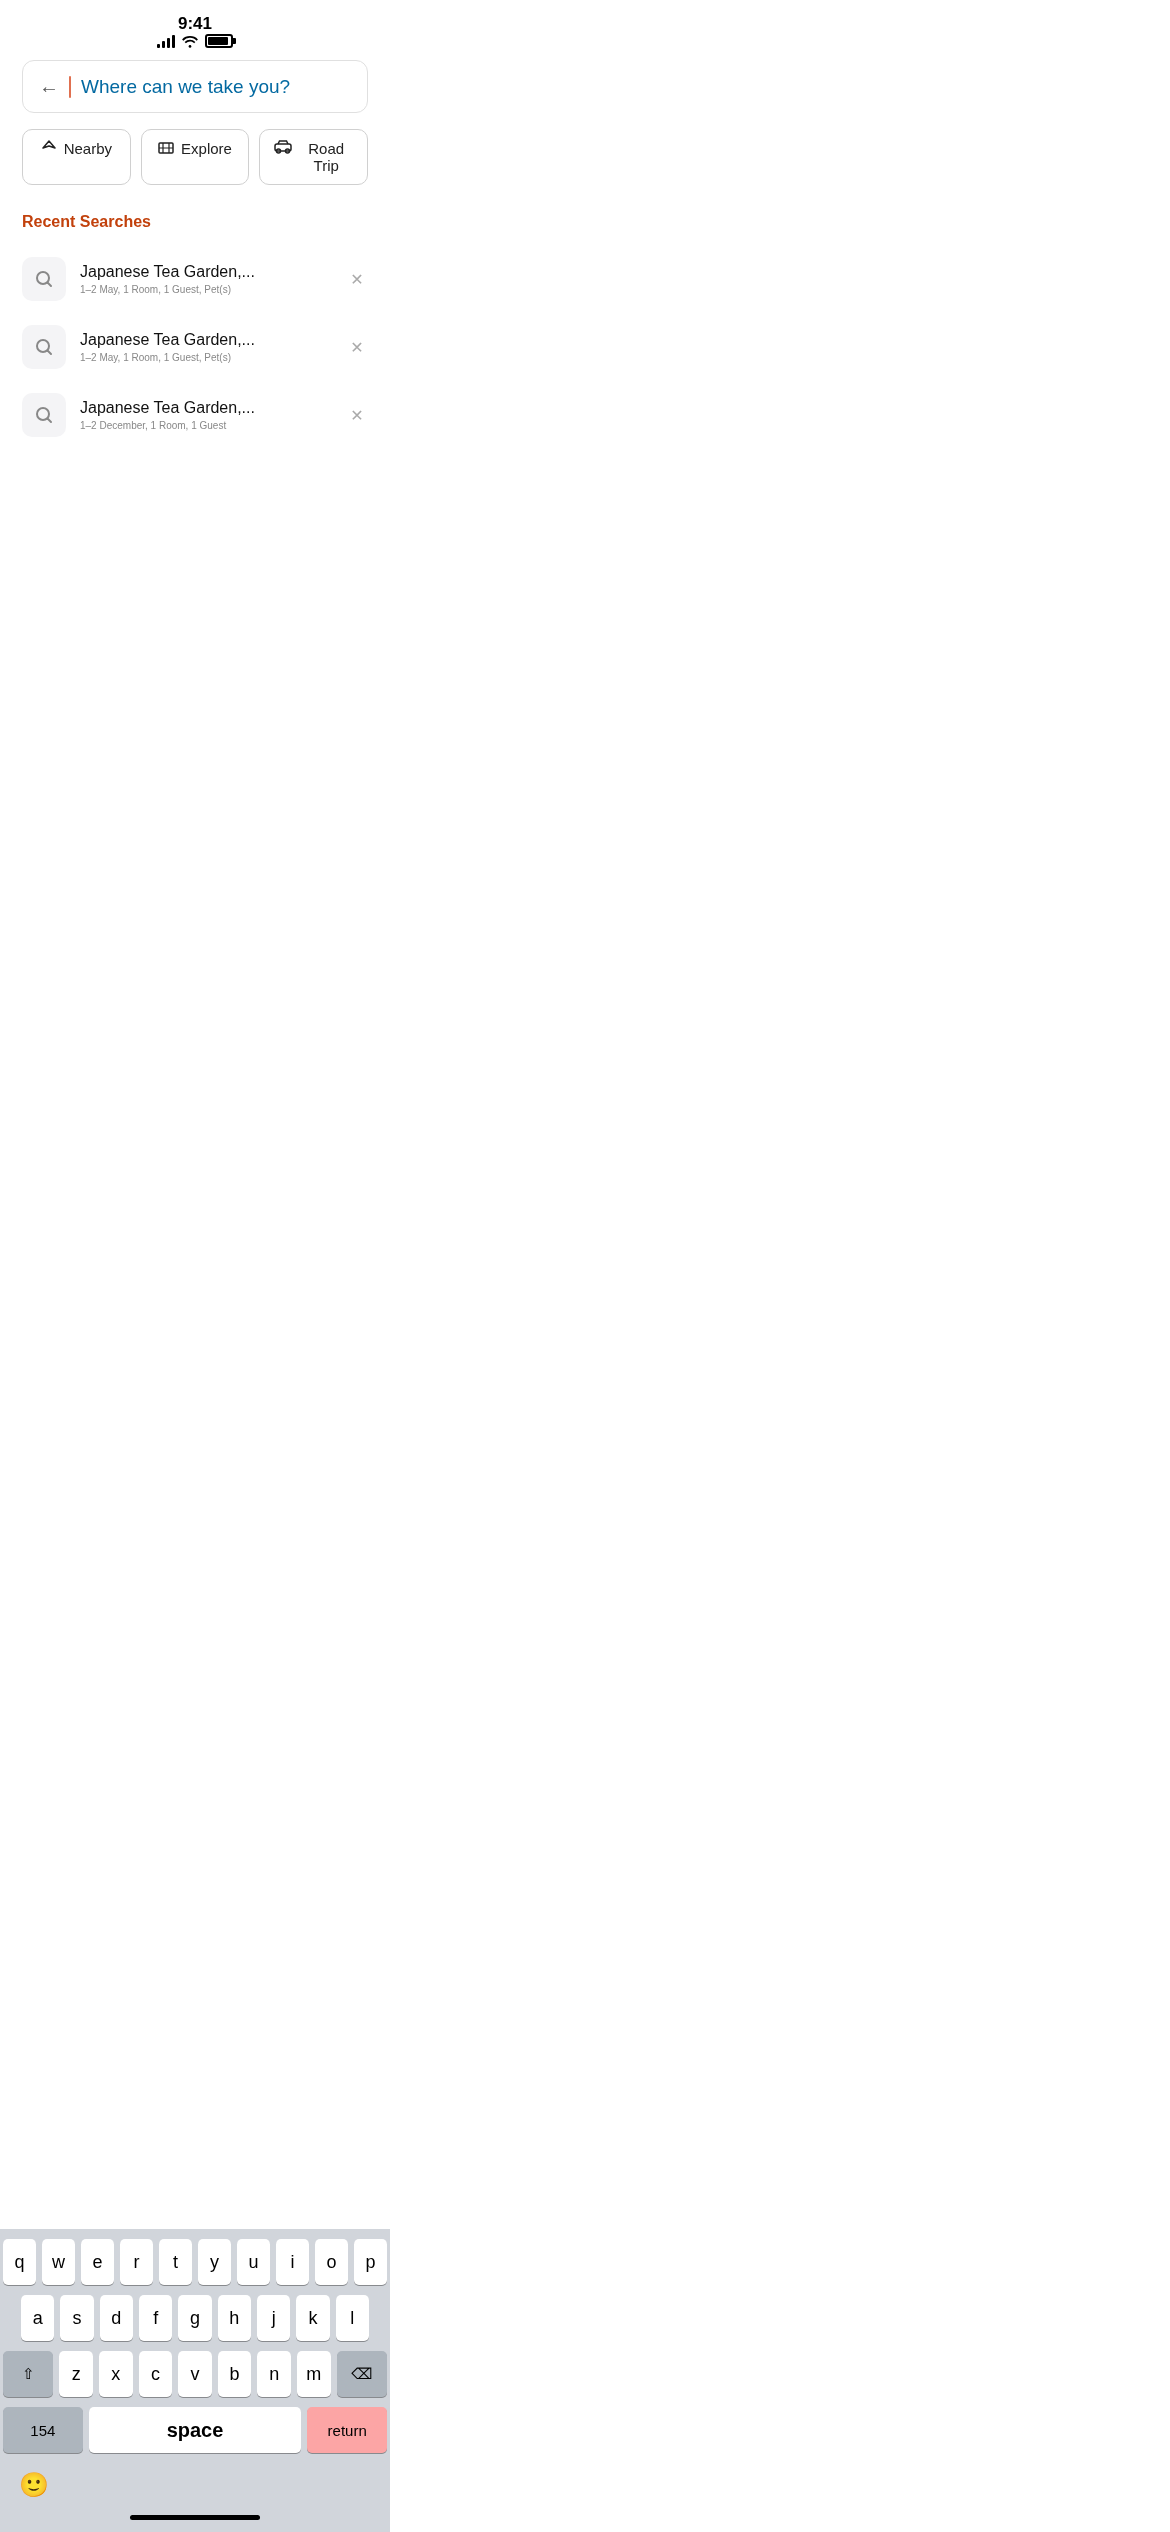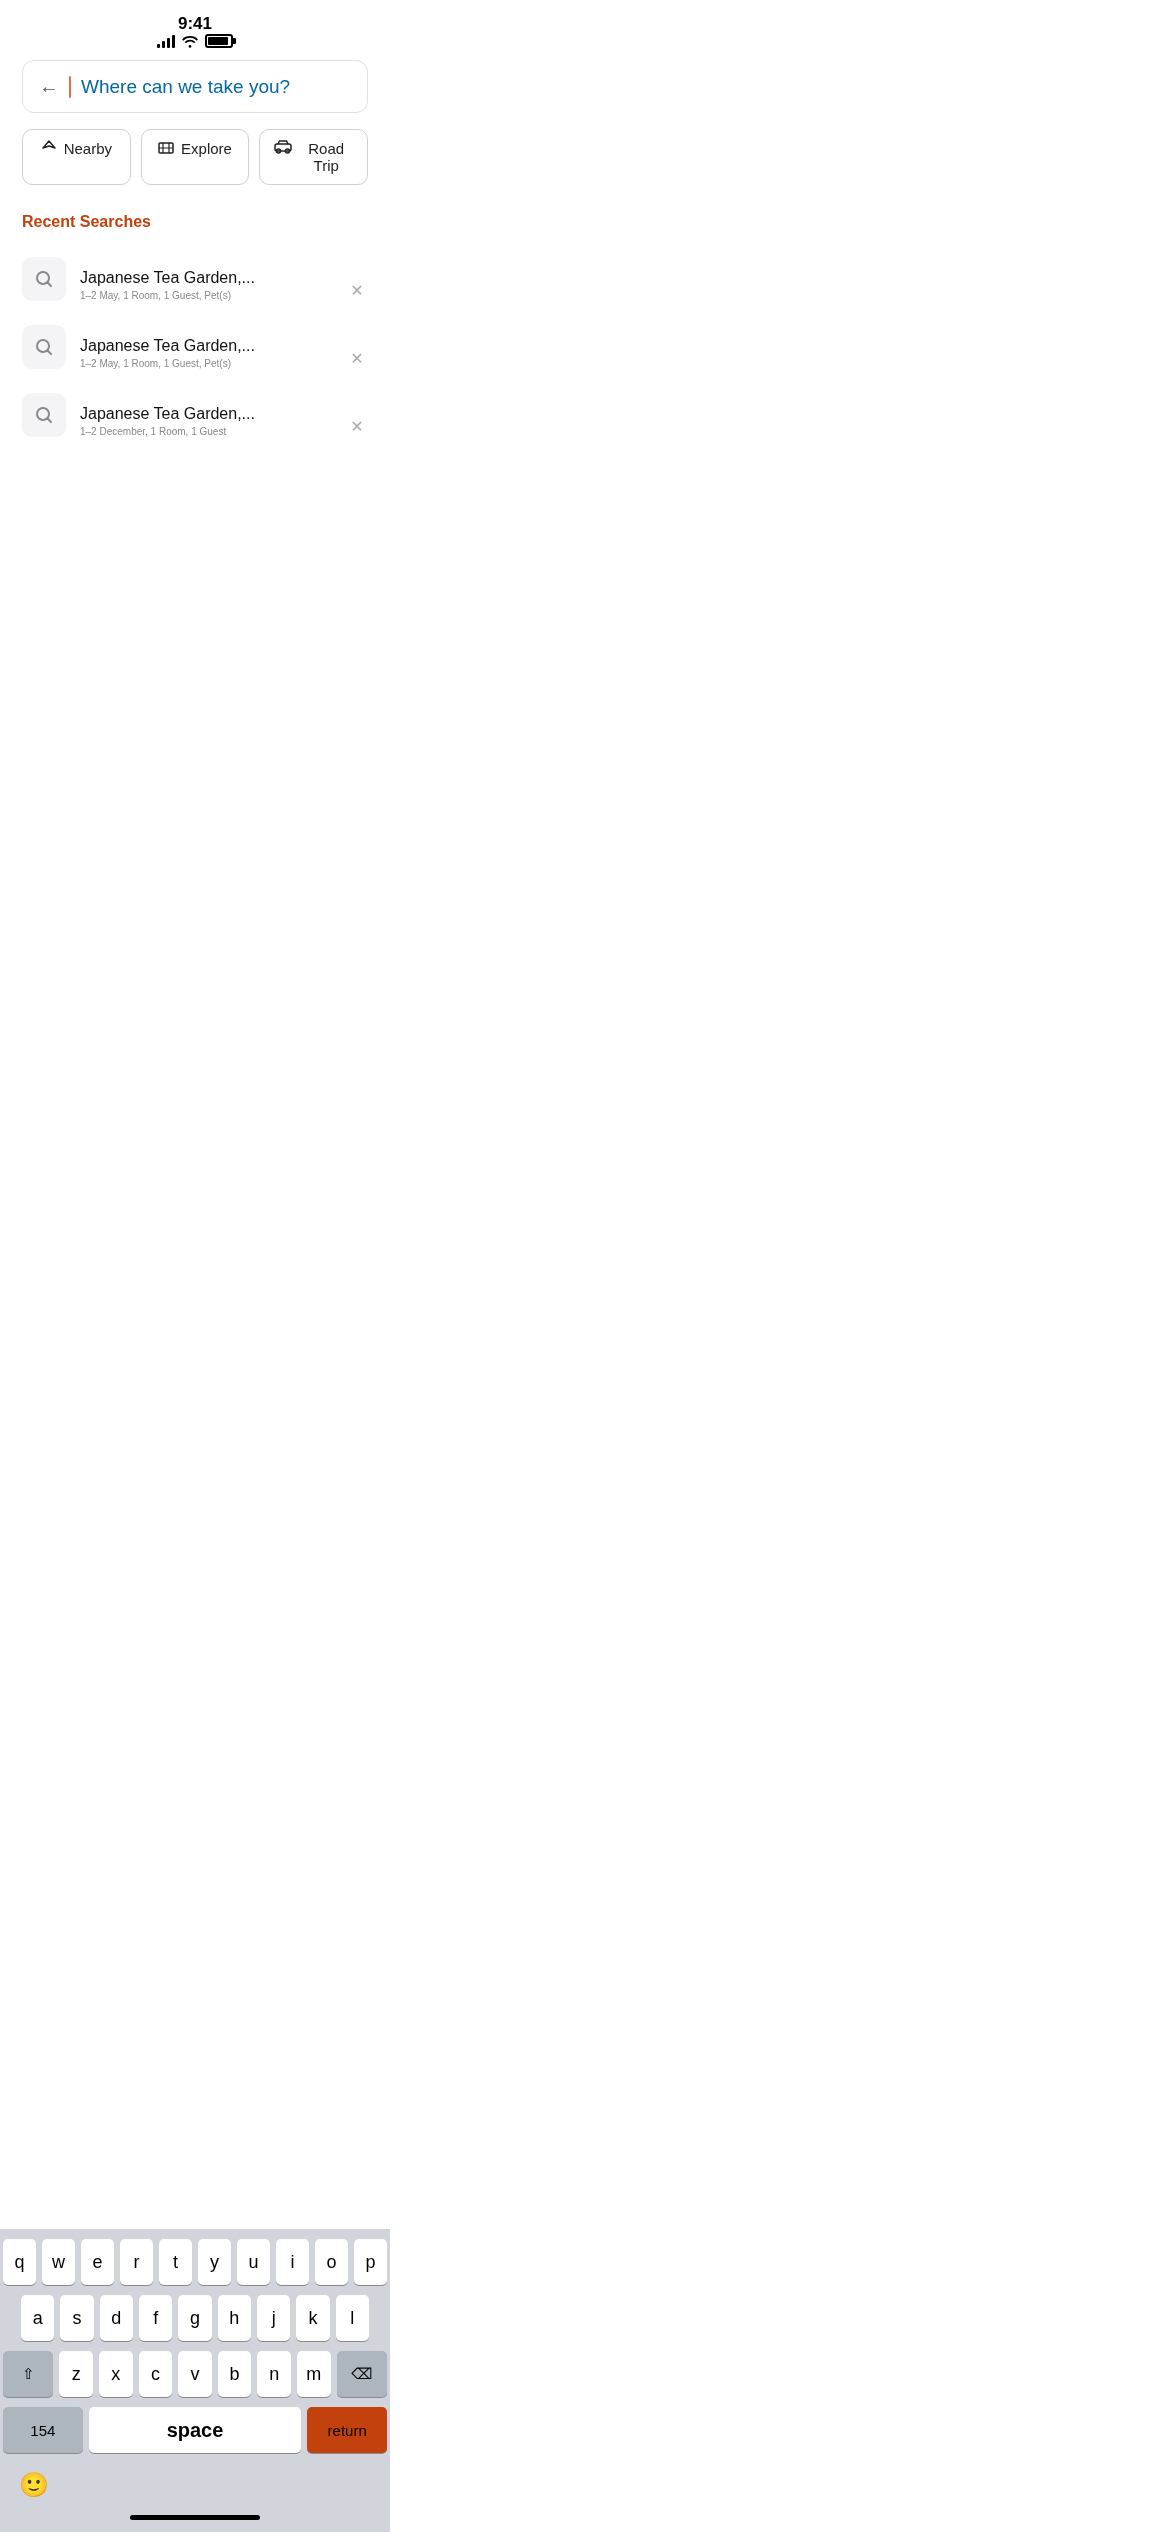--- a/index.html
+++ b/index.html
@@ -162,21 +162,21 @@
 
     .search-results {
       padding: 0 22px;
       display: flex;
       flex-direction: column;
       gap: 4px;
     }
 
     .search-item {
       display: flex;
-      align-items: flex-end;
+      align-items: center;
       gap: 14px;
       padding: 10px 0;
     }
 
     .search-icon-wrap {
       width: 44px;
       height: 44px;
       background: #f4f4f6;
       border-radius: 10px;
       display: flex;
@@ -257,21 +257,21 @@
       flex: 4;
       font-size: 16px;
       color: #000;
     }
 
     .key.wide {
       flex: 1.5;
     }
 
     .key.action {
-      background: #c2410c;
+      background: #fca5a5;
       font-size: 16px;
     }
 
     .emoji-row {
       display: flex;
       align-items: center;
       justify-content: space-between;
       padding: 8px 16px 16px 16px;
     }
 

